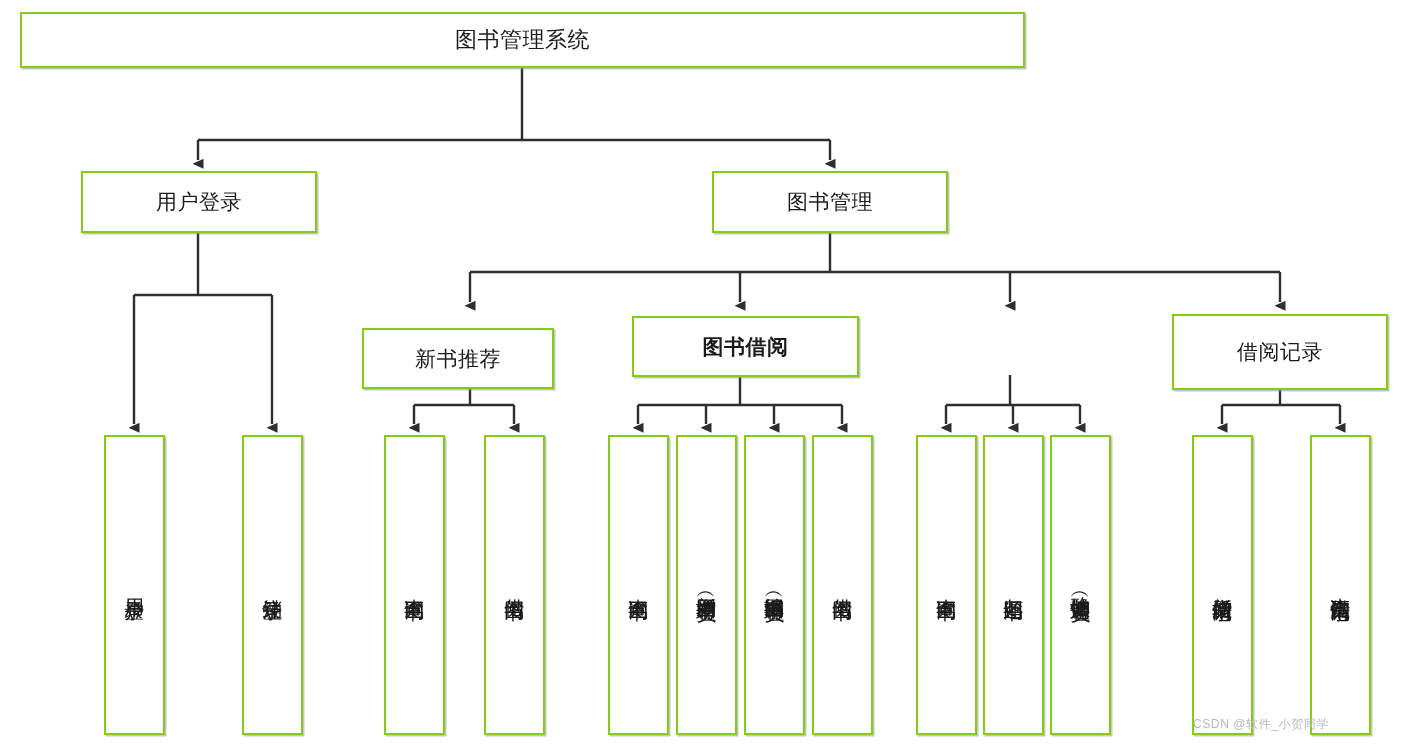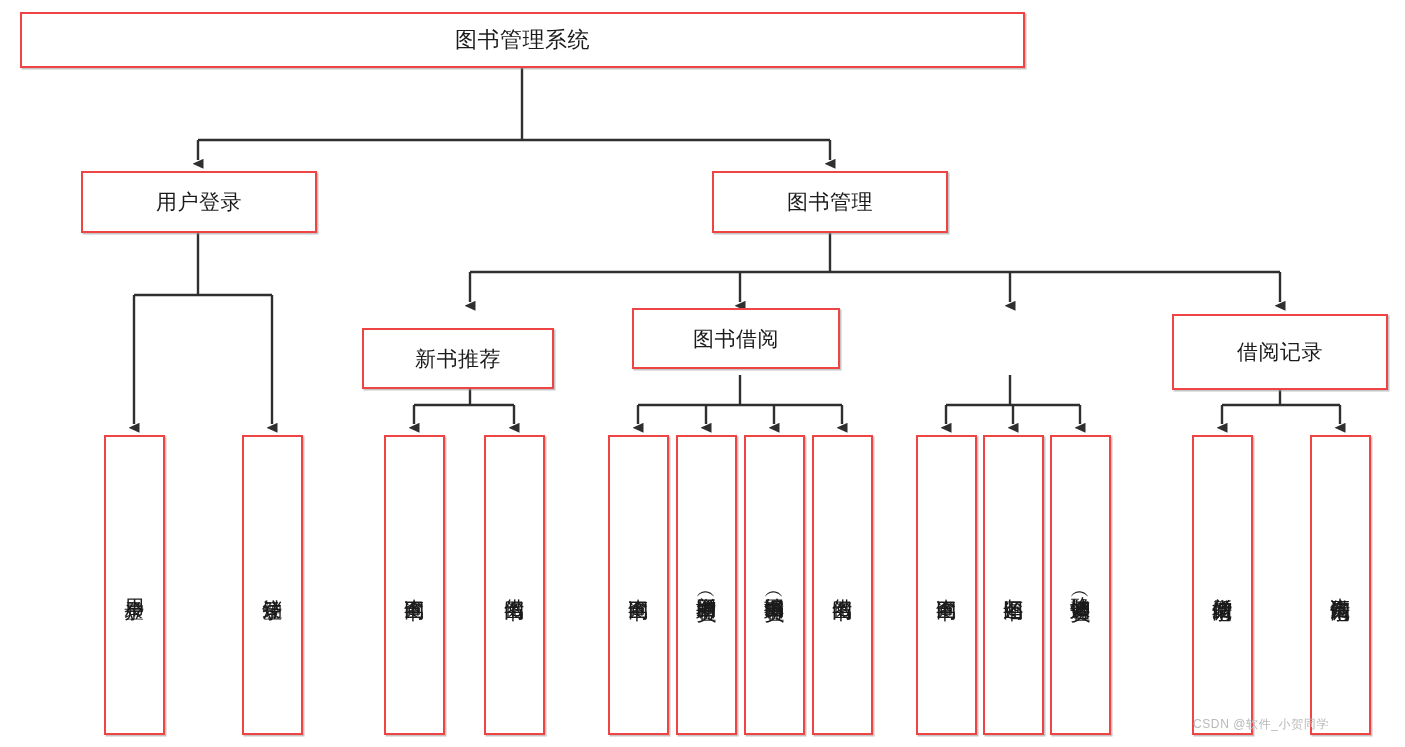--- a/index.html
+++ b/index.html
@@ -21,21 +21,21 @@
     left: 0;
     top: 0;
     width: 1405px;
     height: 747px;
     pointer-events: none;
   }
   .node {
     position: absolute;
     box-sizing: border-box;
     background: #ffffff;
-    border: 2px solid #ef4444;
+    border: 2px solid #84cc16;
     display: flex;
     align-items: center;
     justify-content: center;
     box-shadow: 1.5px 1.5px 0 0 rgba(150,150,150,0.55);
   }
   .node-label {
     color: #1b1b1b;
     font-size: 21px;
     line-height: 1.12;
     letter-spacing: 0.5px;
@@ -123,21 +123,21 @@
   <div class="node" style="left:81px; top:171px; width:236px; height:62px;">
     <span class="node-label">用户登录</span>
   </div>
   <div class="node" style="left:712px; top:171px; width:236px; height:62px;">
     <span class="node-label">图书管理</span>
   </div>
 
   <div class="node" style="left:362px; top:328px; width:192px; height:61px;">
     <span class="node-label">新书推荐</span>
   </div>
-  <div class="node" style="left:632px; top:308px; width:208px; height:61px;">
+  <div class="node" style="left:632px; top:316px; width:227px; height:61px;font-weight:bold;">
     <span class="node-label">图书借阅</span>
   </div>
   <div class="node" style="left:1172px; top:314px; width:216px; height:76px;">
     <span class="node-label">借阅记录</span>
   </div>
 
   <div class="node leaf" style="left:104px; top:435px; width:61px; height:300px;">
     <span class="node-label">用户登录</span>
   </div>
   <div class="node leaf" style="left:242px; top:435px; width:61px; height:300px;">

